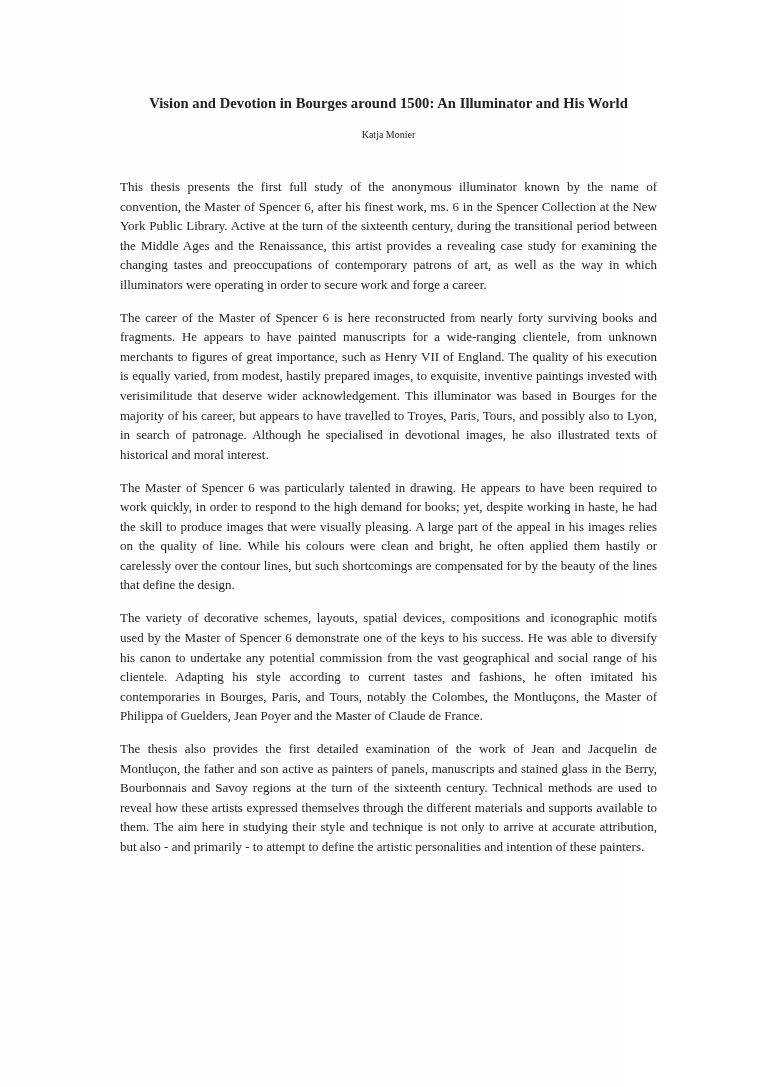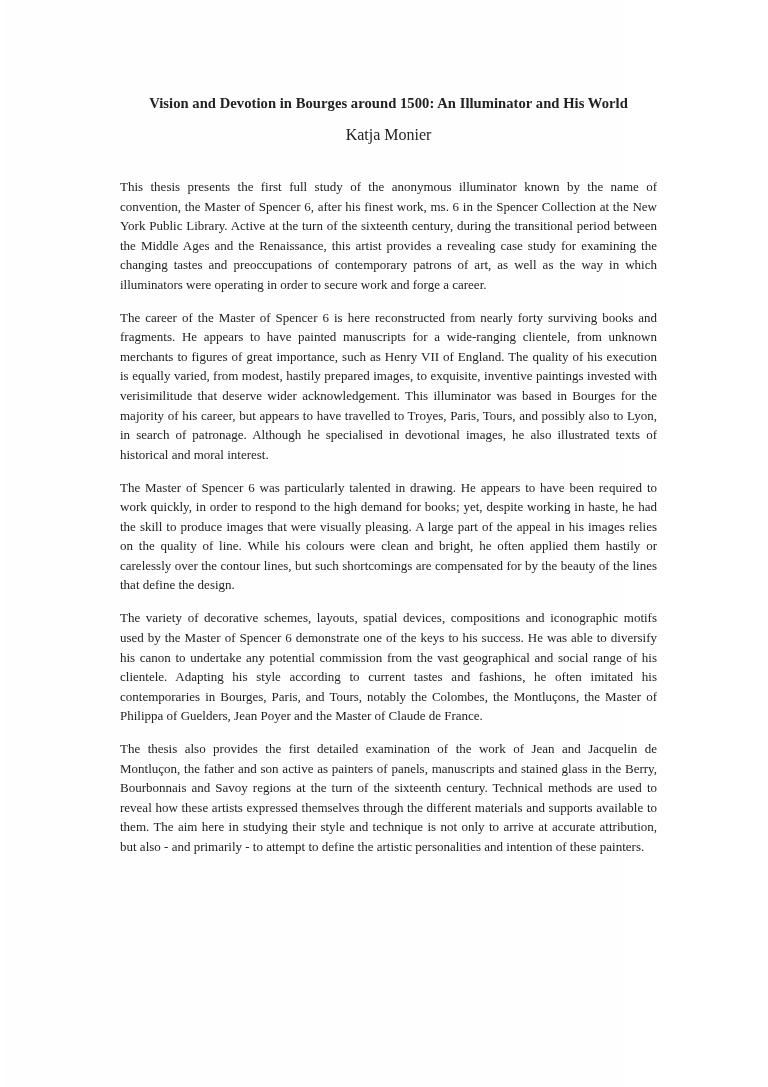--- a/index.html
+++ b/index.html
@@ -32,21 +32,21 @@
     .title {
       font-weight: bold;
       font-size: 14.6px;
       line-height: 18px;
       text-align: center;
       margin: 0;
       letter-spacing: 0.05px;
       white-space: nowrap;
     }
     .author {
-      font-size: 16px;
+      font-size: 10px;
       line-height: 18px;
       text-align: center;
       margin: 14px 0 0 0;
     }
     .abstract {
       margin-top: 33px;
     }
     .abstract p {
       margin: 0 0 13.5px 0;
       font-size: 13px;

